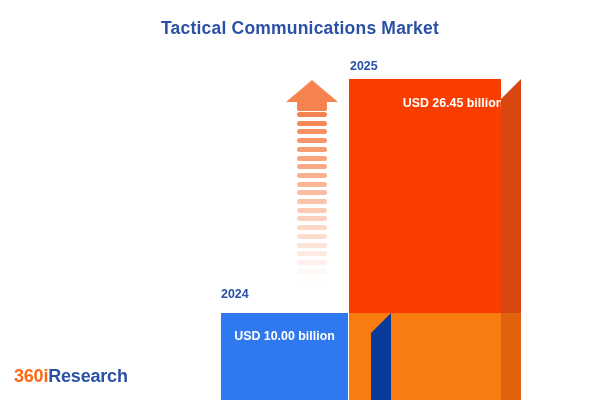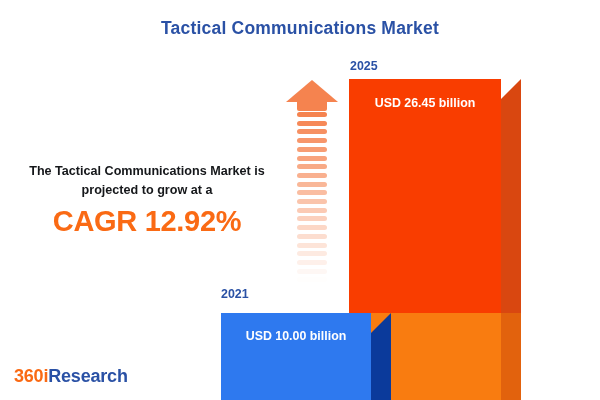--- a/index.html
+++ b/index.html
@@ -135,20 +135,21 @@
     left: 349px;
     top: 79px;
     width: 152px;
     height: 321px;
   }
   #bar-2032 .bar-face {
     background: #f93d00;
   }
   #bar-2032 .bar-label {
     top: 17px;
+    padding-left: 28px;
   }
   #bar-2032-side {
     position: absolute;
     left: 501px;
     top: 79px;
     width: 20px;
     height: 321px;
     background: #d94710;
     clip-path: polygon(0 20px, 100% 0, 100% 100%, 0 100%);
   }
@@ -171,21 +172,21 @@
   }
   #year-2032 {
     left: 350px;
     top: 59px;
   }
 
   
   #bar-2024 {
     left: 221px;
     top: 313px;
-    width: 150px;
+    width: 127px;
     height: 87px;
   }
   #bar-2024 .bar-face {
     background: #2e79ef;
   }
   #bar-2024 .bar-label {
     top: 16px;
   }
   #bar-2024-side {
     position: absolute;
@@ -242,36 +243,32 @@
         <div class="arrow-stripe" style="top: 121.8px; opacity: 0.272;"></div>
         <div class="arrow-stripe" style="top: 130.5px; opacity: 0.22;"></div>
         <div class="arrow-stripe" style="top: 139.2px; opacity: 0.168;"></div>
         <div class="arrow-stripe" style="top: 147.9px; opacity: 0.116;"></div>
         <div class="arrow-stripe" style="top: 156.6px; opacity: 0.064;"></div>
         <div class="arrow-stripe" style="top: 165.3px; opacity: 0.012;"></div>
         <div class="arrow-stripe" style="top: 174px; opacity: 0;"></div>
       </div>
   </div>
 
-  <div class="cagr-block">
-    <div class="cagr-lead">The Tactical Communications Market is projected to grow at a</div>
-    <div class="cagr-value">CAGR 12.92%</div>
-  </div>
 
   <div class="year-label" id="year-2032">2025</div>
 
   <div class="bar" id="bar-2032">
     <div class="bar-face"></div>
     <div class="bar-label">USD 26.45 billion</div>
   </div>
   <div id="bar-2032-side"></div>
   <div id="bar-2032-lower"></div>
   <div id="bar-2032-side-lower"></div>
 
-  <div class="year-label" id="year-2024">2021</div>
+  <div class="year-label" id="year-2024">2024</div>
 
   <div id="bar-2024-side"></div>
   <div class="bar" id="bar-2024">
     <div class="bar-face"></div>
     <div class="bar-label">USD 10.00 billion</div>
   </div>
 
   <div class="logo"><span class="logo-360i">360i</span><span class="logo-research">Research</span></div>
 
 </div>

